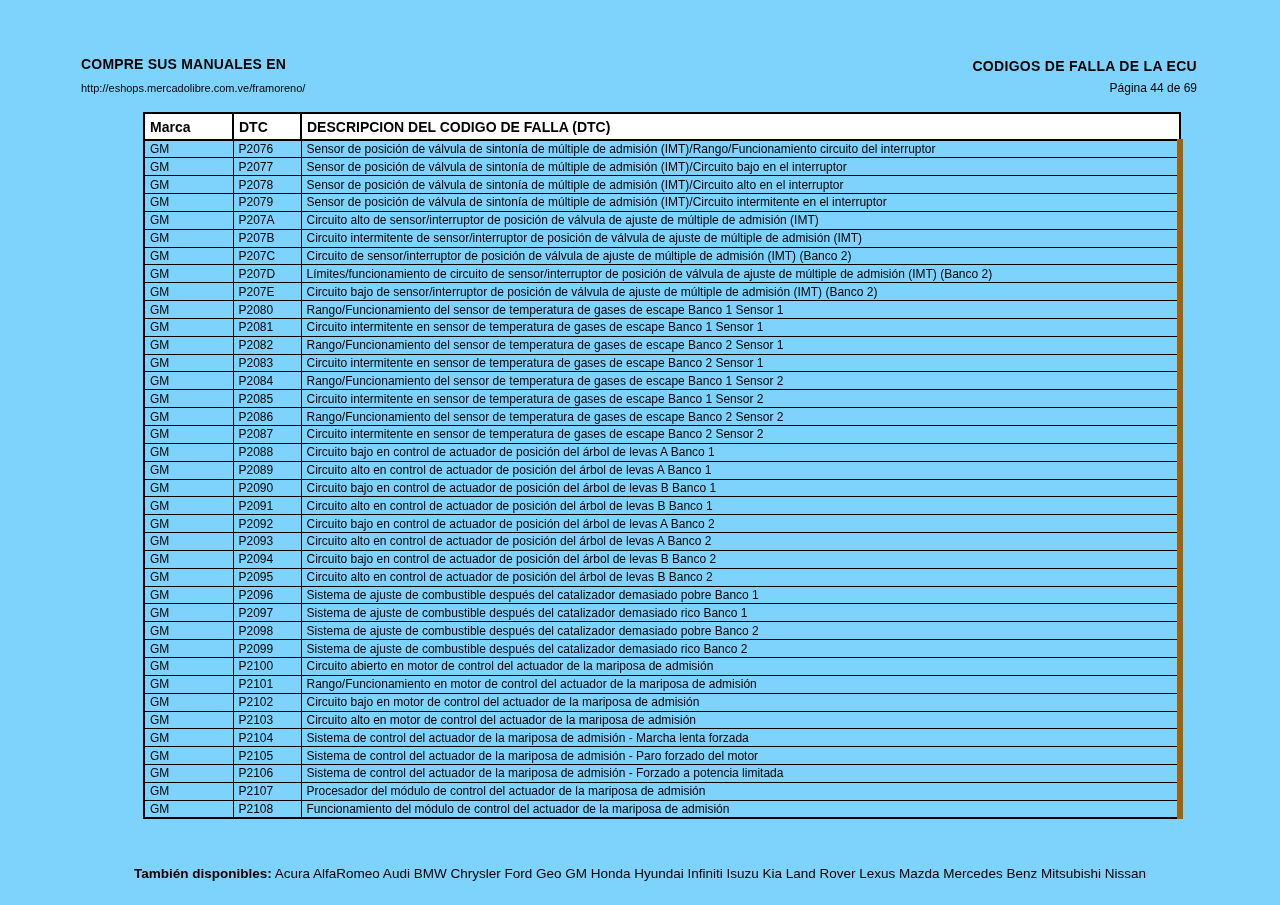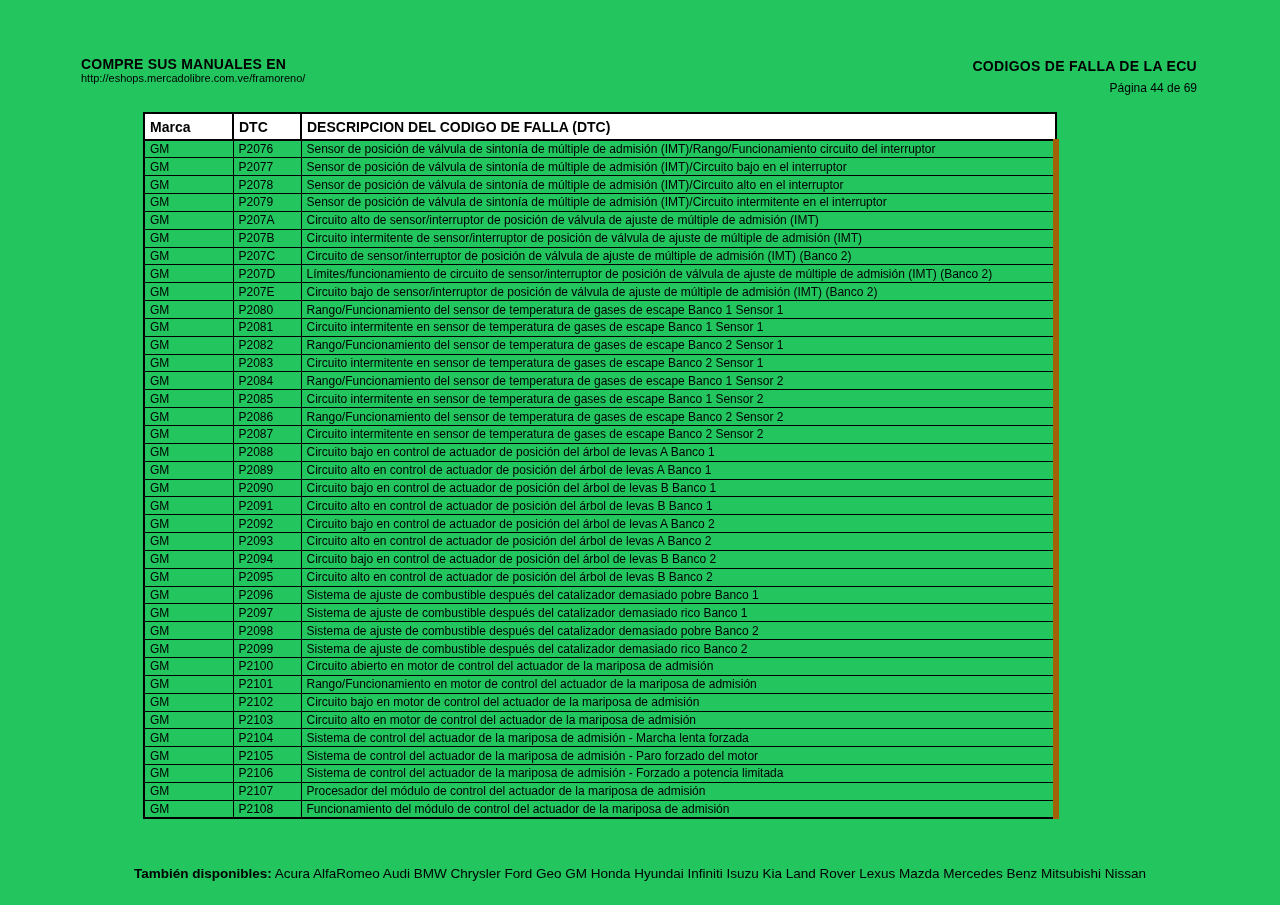--- a/index.html
+++ b/index.html
@@ -4,32 +4,32 @@
 <style>
   * { margin: 0; padding: 0; box-sizing: border-box; }
   html, body { background: #ffffff; }
   body {
     width: 1280px; height: 905px;
     font-family: "Liberation Sans", sans-serif;
     color: #000;
     position: relative;
     overflow: hidden;
   }
-  .page { position: absolute; inset: 0; background: #22c55e; }
+  .page { position: absolute; inset: 0; background: #7dd3fc; }
 
   
   .hdr-left { position: absolute; left: 81px; top: 56px; }
   .hdr-left .title { font-size: 14px; font-weight: bold; letter-spacing: 0.2px; }
-  .hdr-left .url { font-size: 11px; margin-top: 0; }
+  .hdr-left .url { font-size: 11px; margin-top: 10px; }
   .hdr-right { position: absolute; right: 83px; top: 58px; text-align: right; }
   .hdr-right .title { font-size: 14px; font-weight: bold; letter-spacing: 0.3px; }
   .hdr-right .page-num { font-size: 12px; margin-top: 7px; }
 
   
-  .tbl-wrap { position: absolute; left: 143px; top: 112px; width: 916px; }
+  .tbl-wrap { position: absolute; left: 143px; top: 112px; width: 1040px; }
   table {
     width: 100%;
     border-collapse: collapse;
     table-layout: fixed;
   }
   table, thead th { border: 2px solid #000; }
   col.c-marca { width: 89px; }
   col.c-dtc { width: 68px; }
   col.c-desc { width: auto; }
   thead th {

